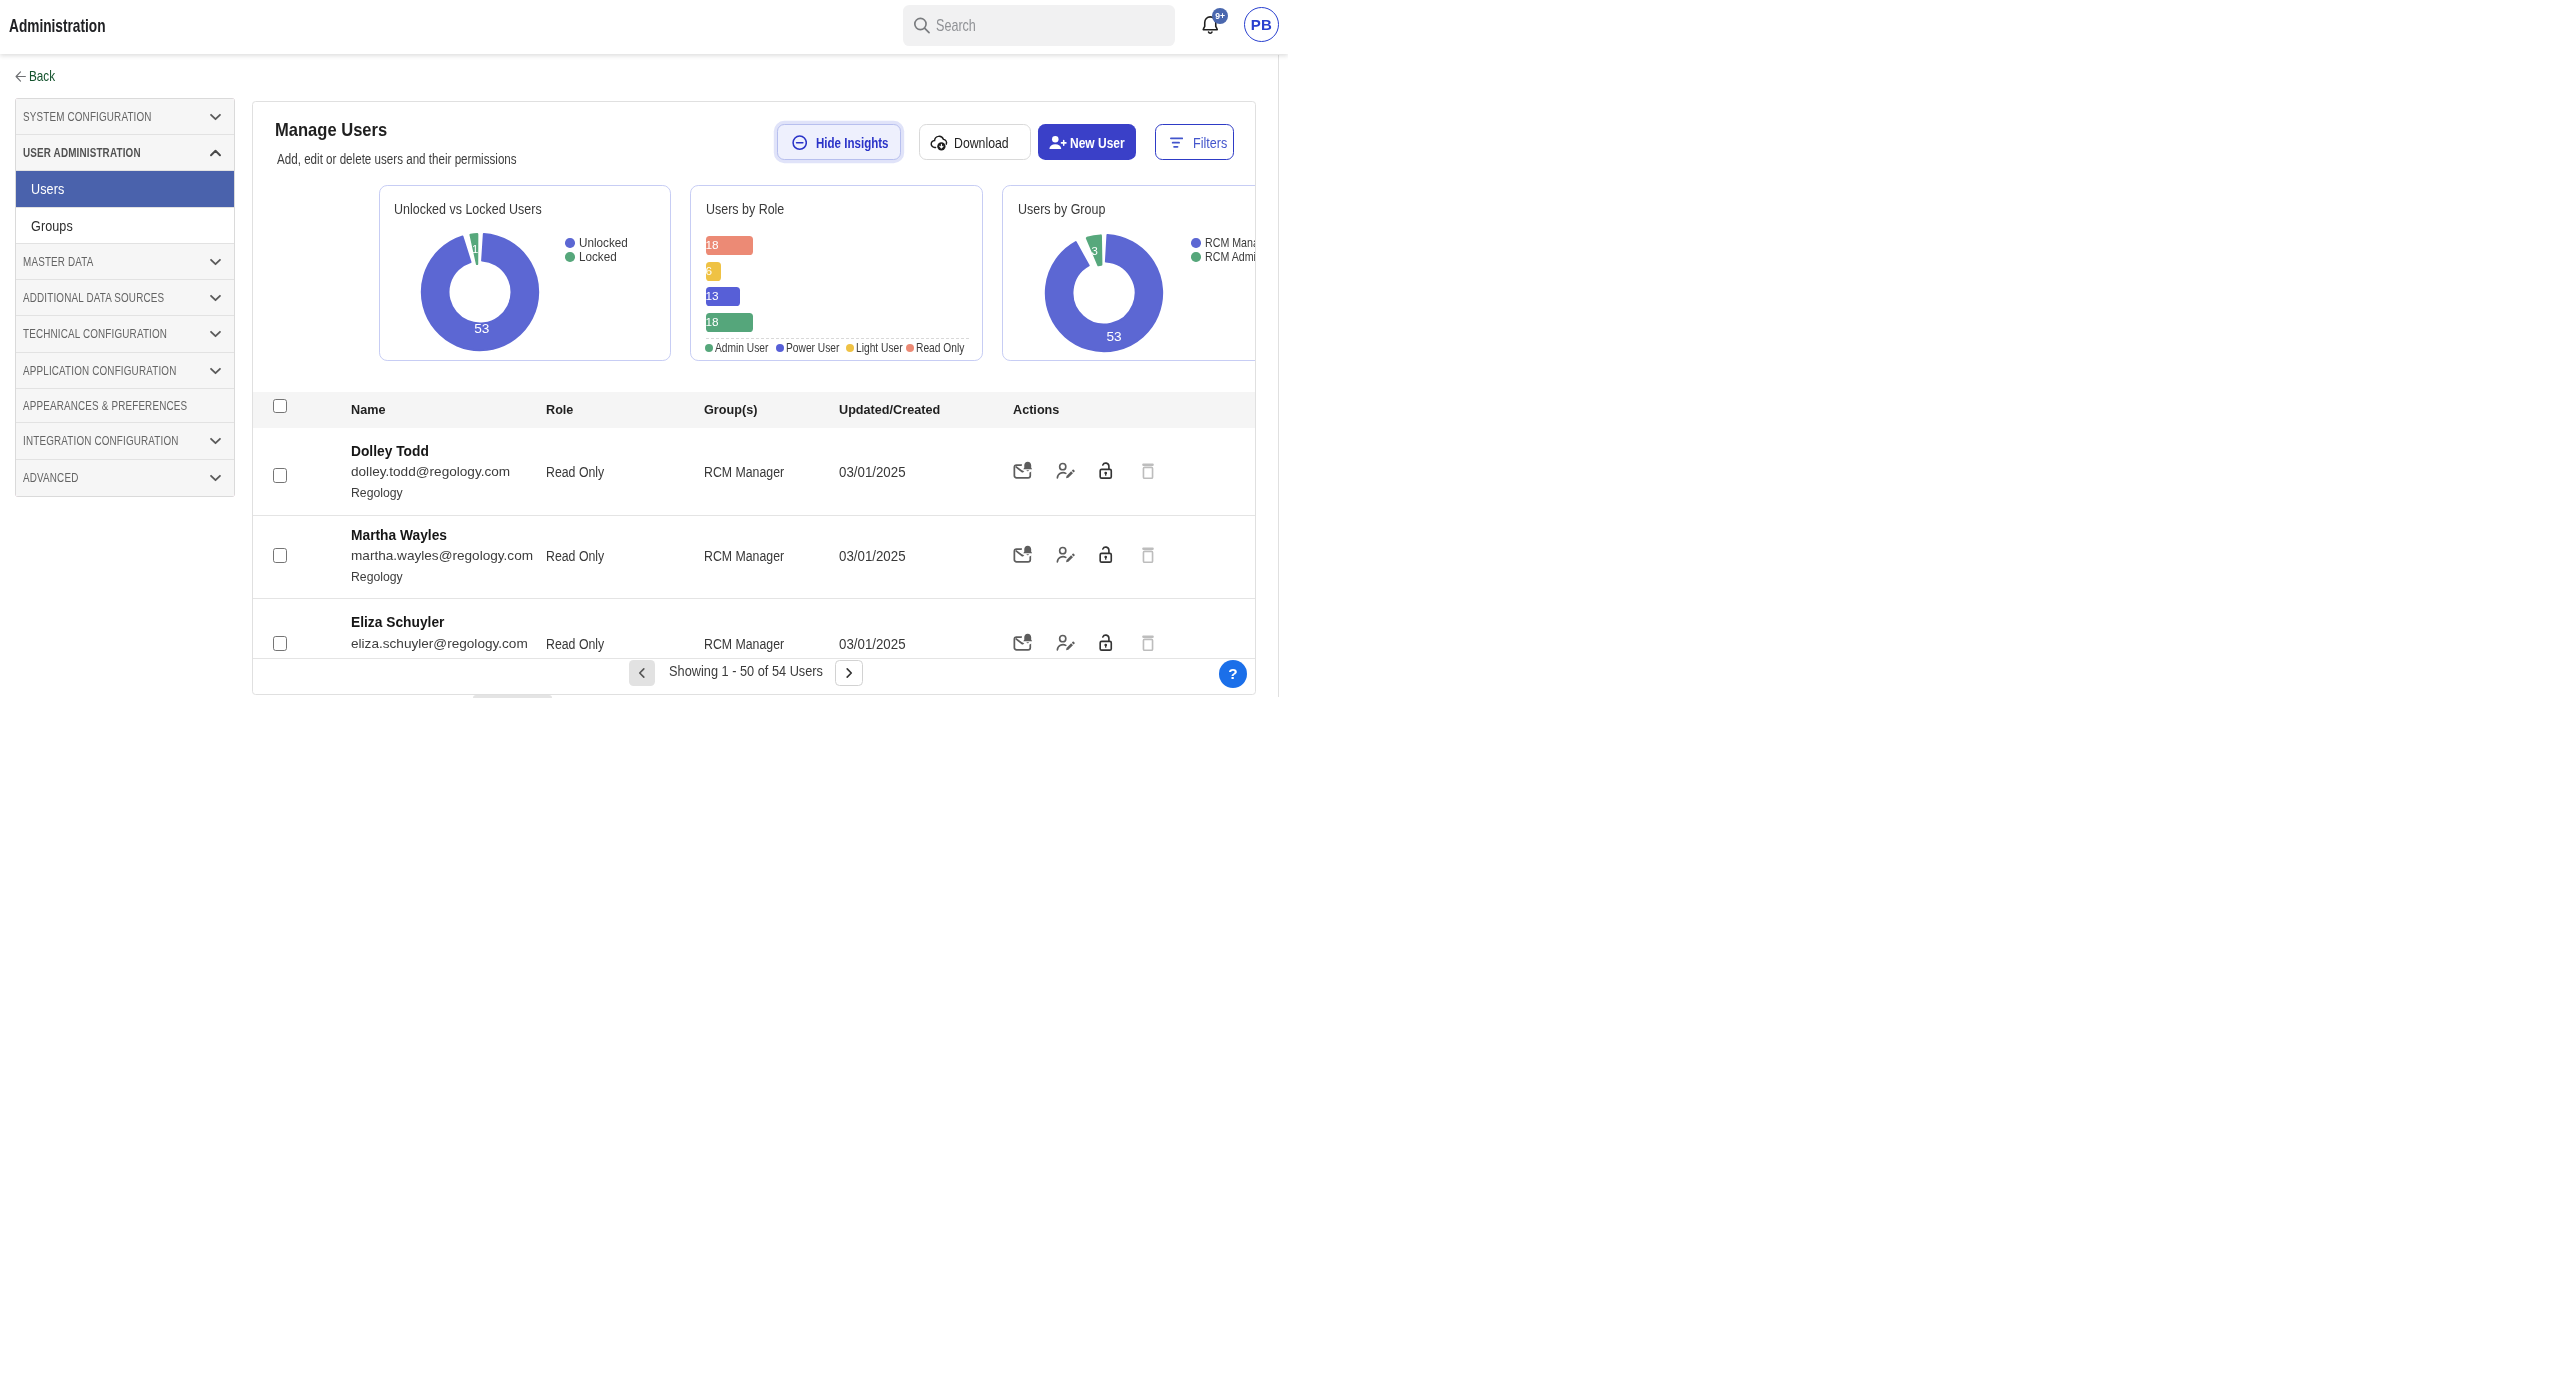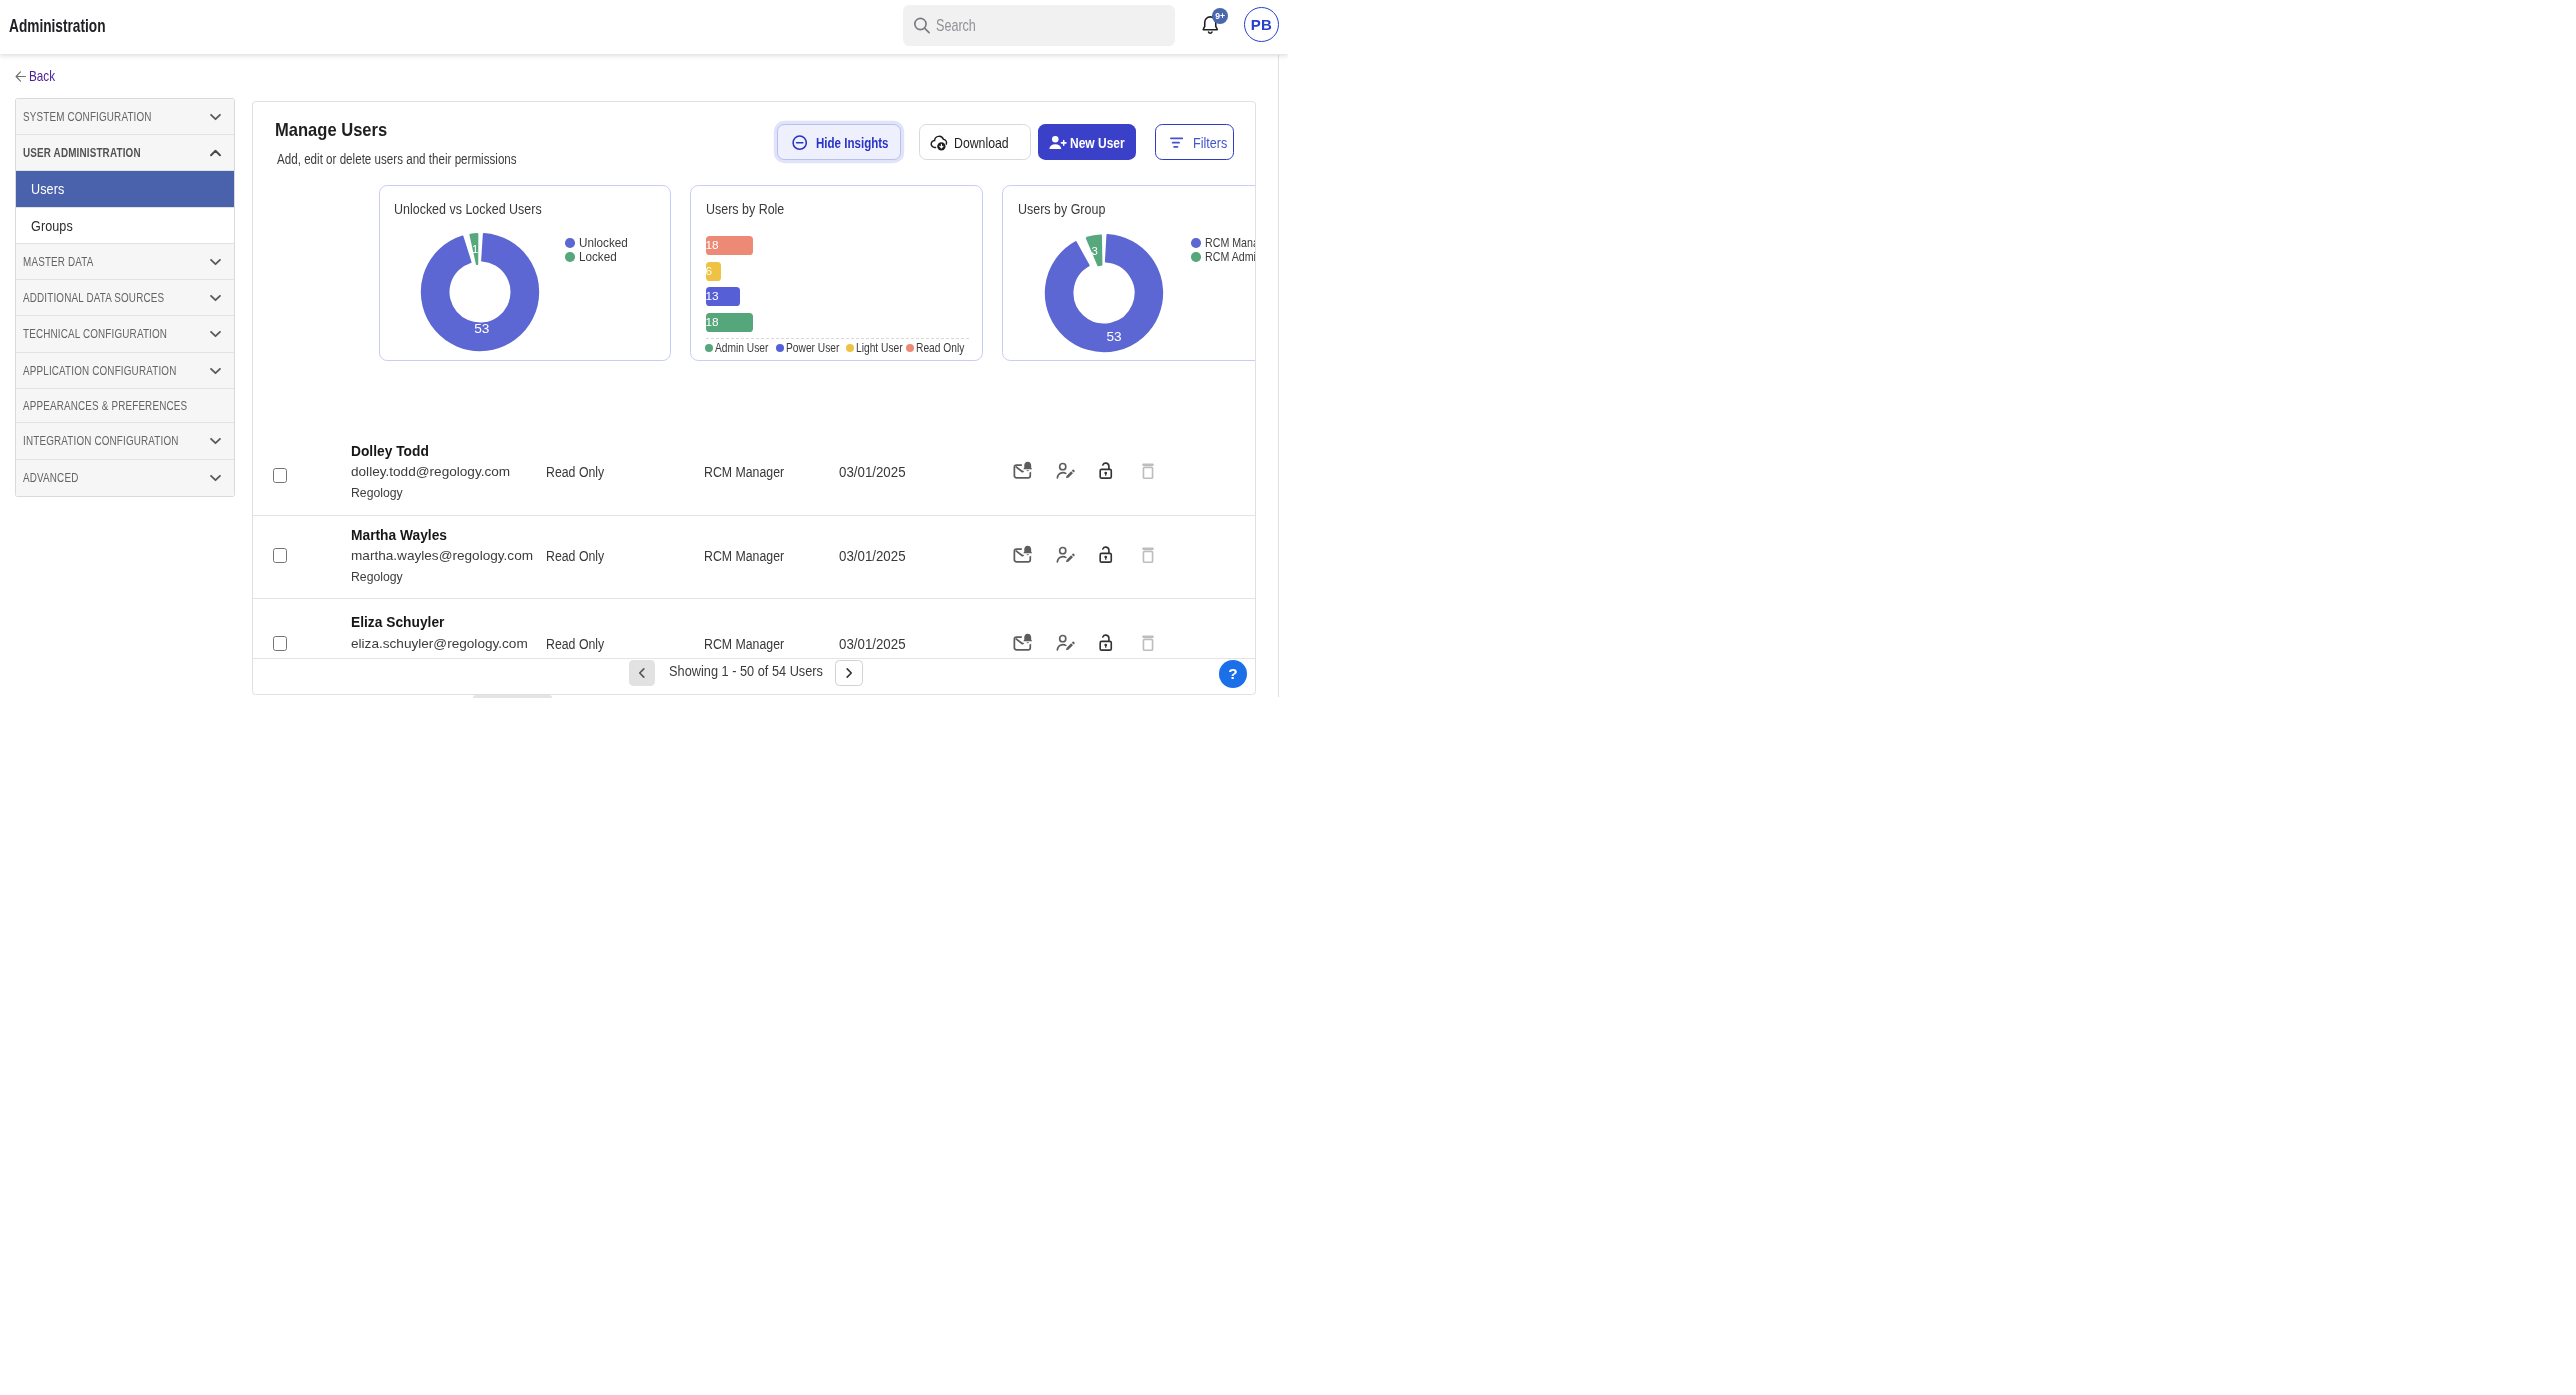--- a/index.html
+++ b/index.html
@@ -9,21 +9,21 @@
 
 #header { position:absolute; left:0; top:0; width:1288px; height:54px; background:#fff; box-shadow:0 1.8px 4.5px rgba(0,0,0,0.13); z-index:20; }
 #pagetitle { position:absolute; left:9px; top:15.4px; font-size:19px; font-weight:bold; color:#202124; transform:scaleX(0.72); transform-origin:0 50%; }
 #search { position:absolute; left:903px; top:5.4px; width:272px; height:41px; background:#f1f1f2; border-radius:6.3px; }
 #search .ph { position:absolute; left:33px; top:11px; font-size:17px; color:#8f9195; transform:scaleX(0.74); transform-origin:0 50%; }
 #bellwrap { position:absolute; left:1198px; top:13.6px; width:25.4px; height:25.4px; }
 #badge { position:absolute; left:1212px; top:8.2px; width:16.3px; height:16.3px; background:#4a67ae; border-radius:50%; color:#fff; font-size:8.6px; font-weight:bold; text-align:center; line-height:16.3px; z-index:2; }
 #avatar { position:absolute; left:1244px; top:7.3px; width:35px; height:35px; border-radius:50%; border:1.5px solid #2940cf; color:#2940cf; font-size:15px; font-weight:bold; text-align:center; line-height:33px; letter-spacing:0.3px; }
 
 
-#back { position:absolute; left:14.5px; top:68px; height:19px; color:#4c1d95; font-size:14.5px; }
+#back { position:absolute; left:14.5px; top:68px; height:19px; color:#14532d; font-size:14.5px; }
 #back svg { margin-right:3.2px; }
 #back span { display:inline-block; transform:scaleX(0.81); transform-origin:0 50%; }
 
 
 #vline { position:absolute; left:1278px; top:55px; width:0.9px; height:642px; background:#e0e0e0; }
 
 
 #sidebar { position:absolute; left:14.5px; top:98px; width:220px; background:#f9a8d4; border:0.9px solid #dadada; border-radius:2.7px; z-index:5; }
 .srow { position:relative; border-bottom:0.9px solid #e2e2e2; background:#f6f6f6; }
 .srow.last { border-bottom:none; }
@@ -246,20 +246,28 @@
     <svg id="donut2" style="position:absolute;left:40px;top:46px" width="122" height="122" viewBox="0 0 134 134">
         <path d="M70.68 3.11 A64 64 0 1 1 35.97 11.02 L50.27 36.83 A34.5 34.5 0 1 0 68.99 32.56 Z" fill="#5c67d3" stroke="#5c67d3" stroke-width="2" stroke-linejoin="round"></path>
         <path d="M48.58 6.75 A63 63 0 0 1 63.26 4.11 L63.76 35.67 A31.5 31.5 0 0 0 60.99 36.08 Z" fill="#57a87c" stroke="#57a87c" stroke-width="3" stroke-linejoin="round"></path>
         <text x="56.7" y="25.5" fill="#fff" font-size="12.5" text-anchor="middle" font-family="Liberation Sans, sans-serif">3</text>
         <text x="78" y="120" fill="#fff" font-size="15" text-anchor="middle" font-family="Liberation Sans, sans-serif">53</text>
       </svg>
     <div class="legend" style="left:188px;top:49px"><span class="dot" style="background:#5c67d3"></span><span class="lt" style="transform:scaleX(0.82)">RCM Manager</span></div>
     <div class="legend" style="left:188px;top:63px"><span class="dot" style="background:#56a77b"></span><span class="lt" style="transform:scaleX(0.82)">RCM Admin Group</span></div>
   </div>
 
+  <div id="thead">
+    <div class="cb" style="top:6.8px"></div>
+    <div class="th" style="left:98px">Name</div>
+    <div class="th" style="left:293px">Role</div>
+    <div class="th" style="left:451px">Group(s)</div>
+    <div class="th" style="left:586px">Updated/Created</div>
+    <div class="th" style="left:760px">Actions</div>
+  </div>
 
   <div class="cb" style="top:366px"></div>
   <div class="name" style="top:341px">Dolley Todd</div>
   <div class="email" style="top:362px">dolley.todd@regology.com</div>
   <div class="email rg" style="top:383px">Regology</div>
   <div class="cell" style="left:293px;top:362px">Read Only</div>
   <div class="cell" style="left:451px;top:362px">RCM Manager</div>
   <div class="cell dt" style="left:586px;top:362px">03/01/2025</div>
   <svg style="position:absolute;left:760px;top:359px" width="20" height="20" viewBox="0 0 22 22">
       <g>

